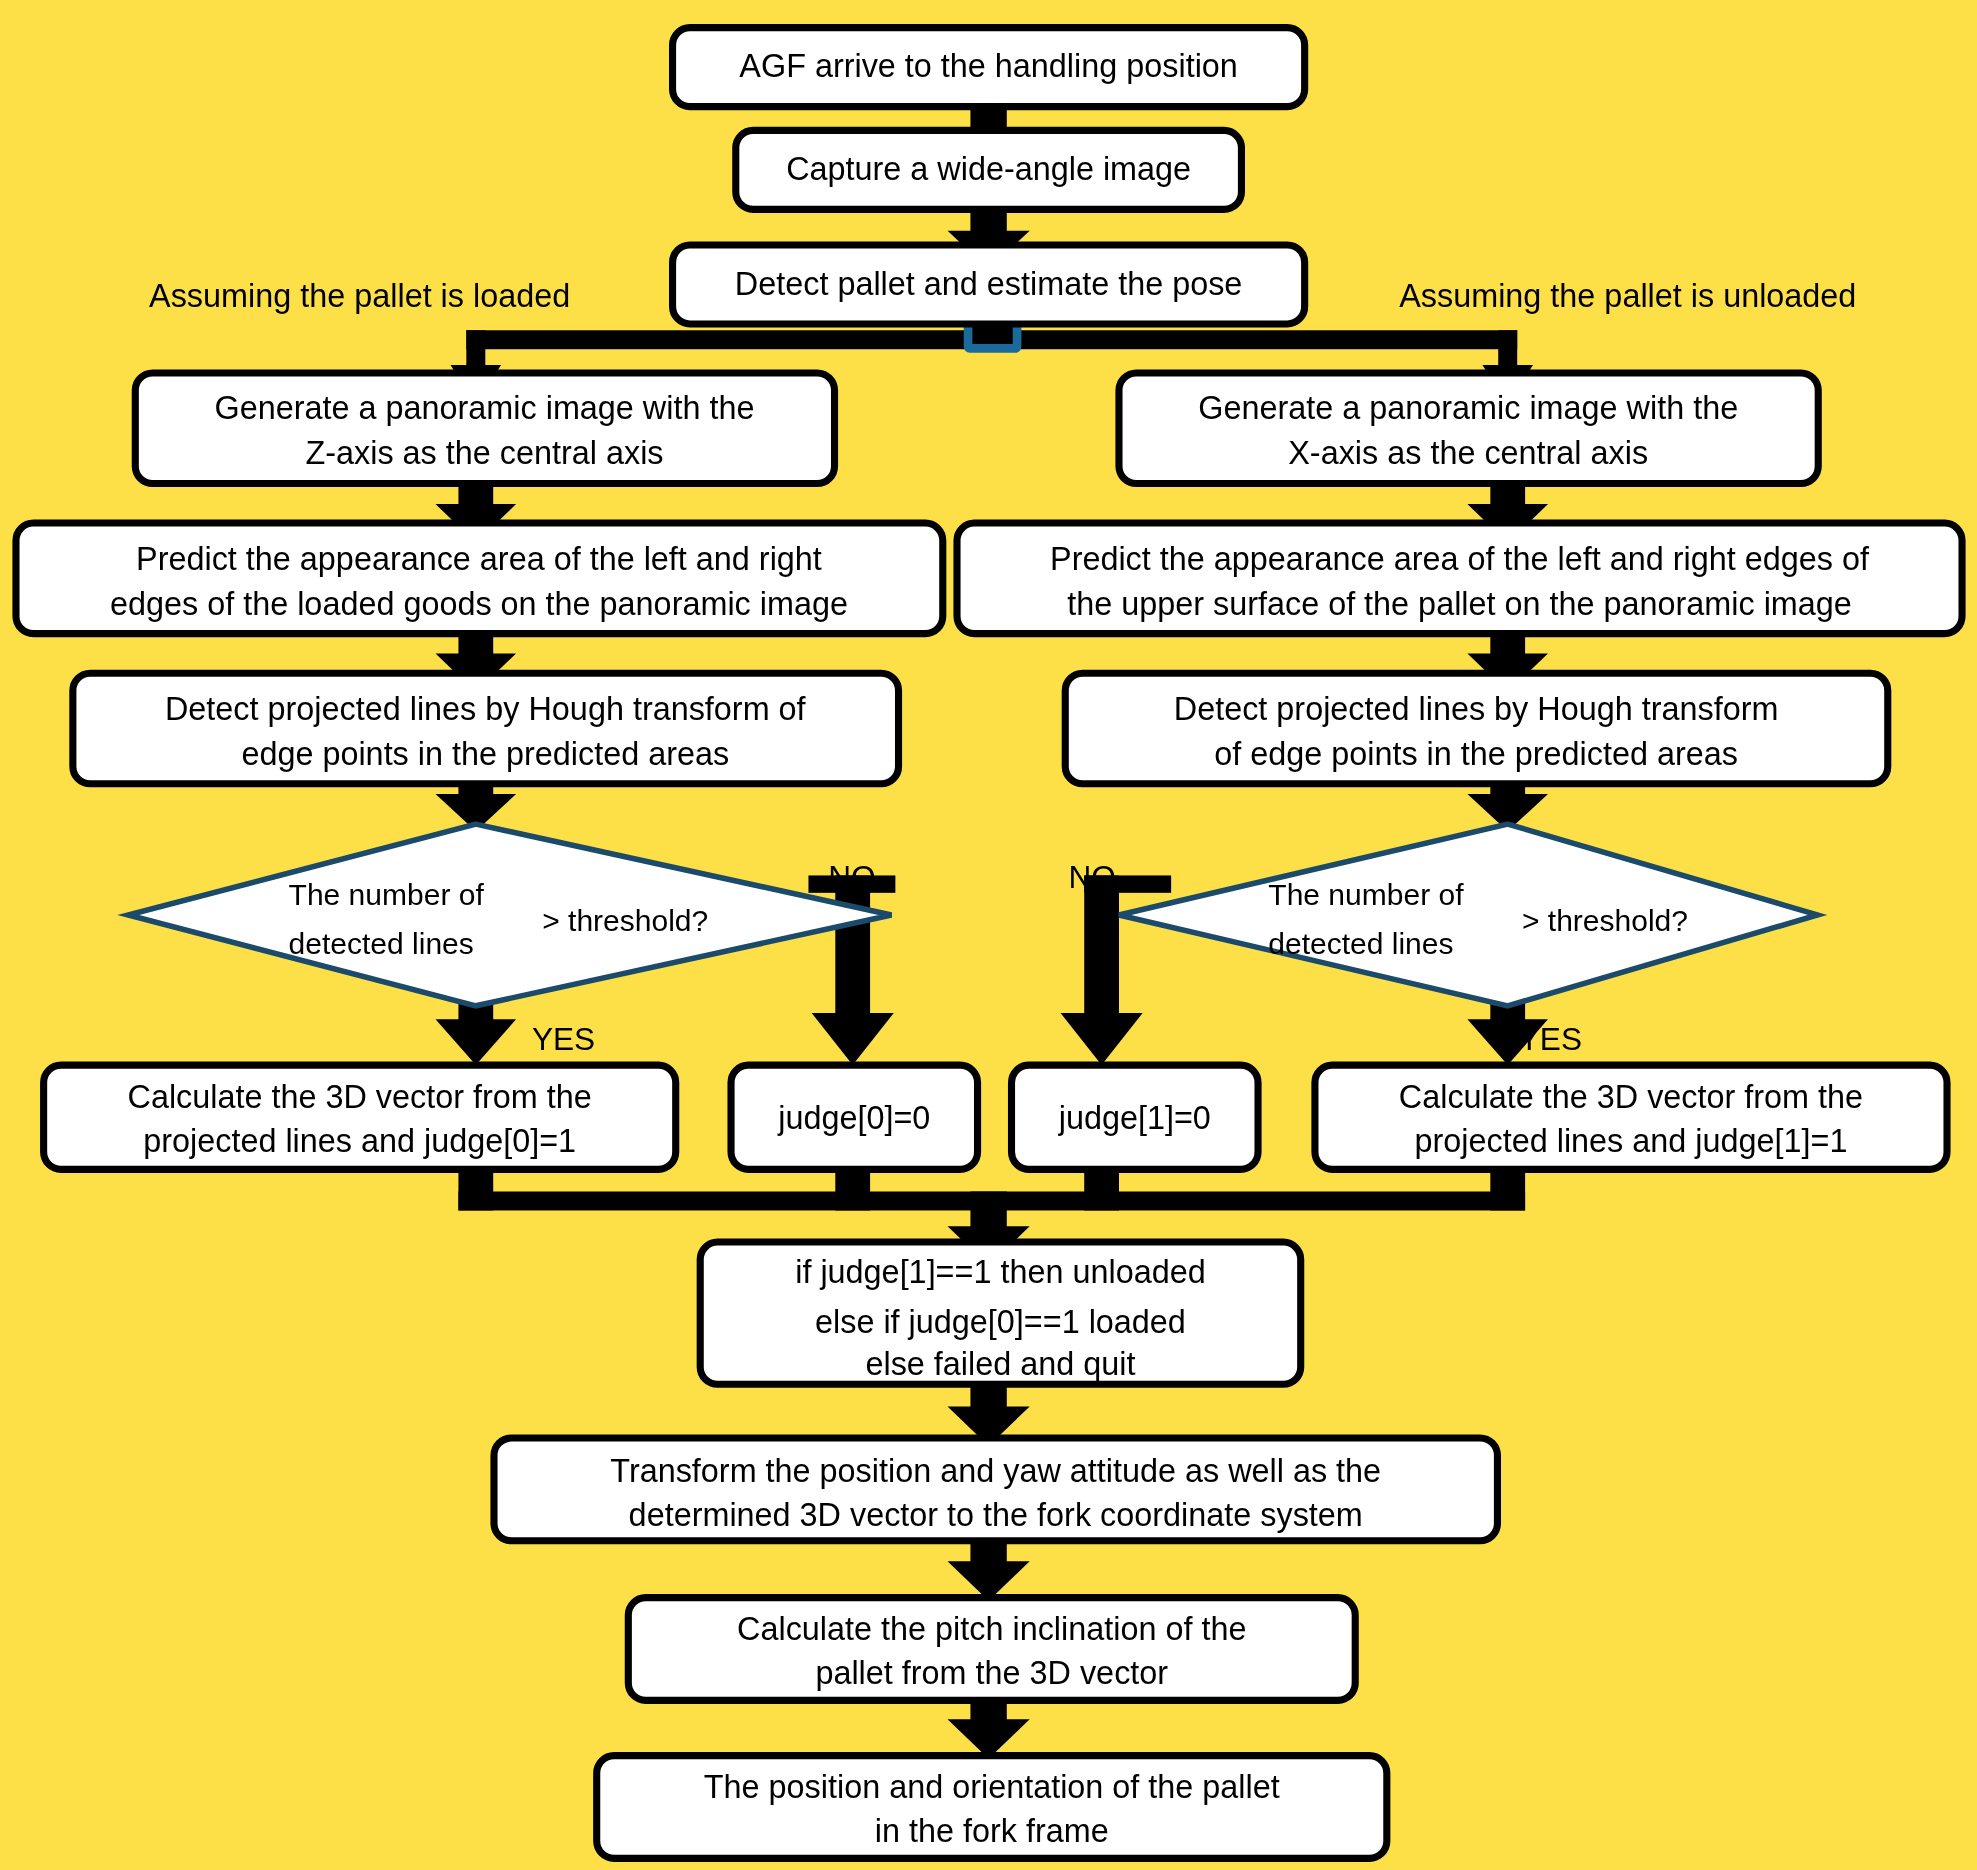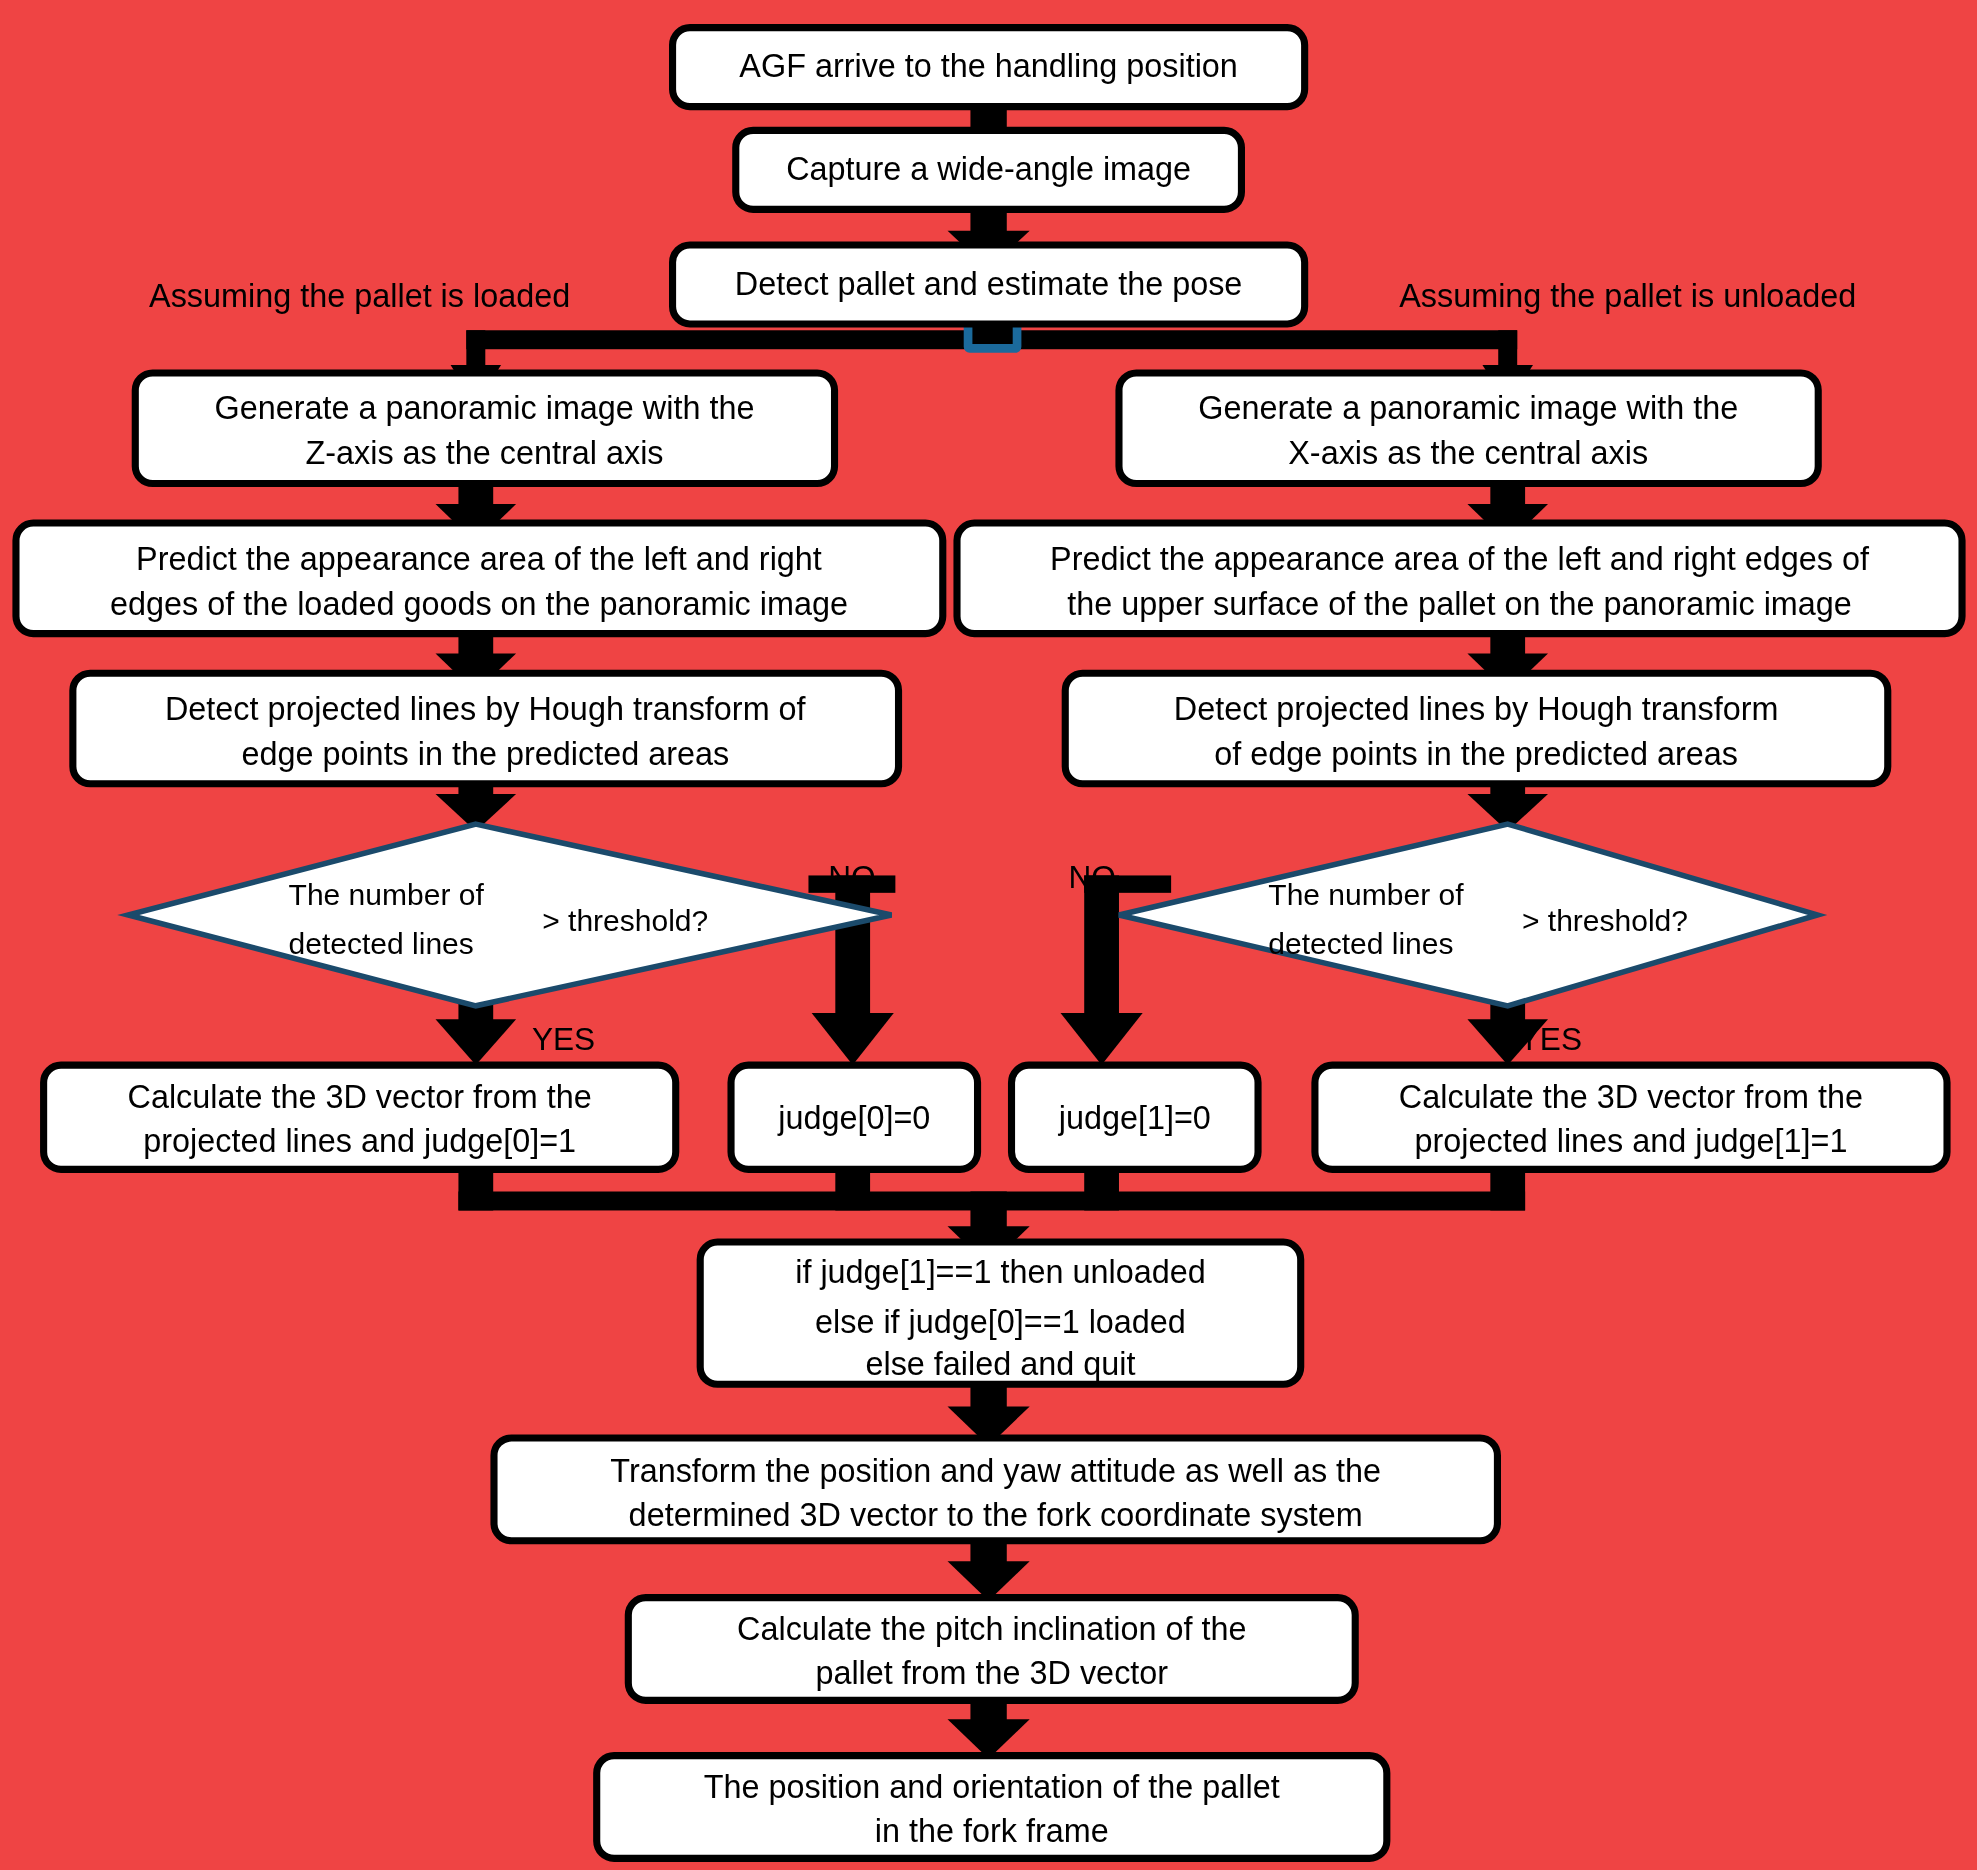--- a/index.html
+++ b/index.html
@@ -4,21 +4,21 @@
 <style>
   html, body {
     margin: 0;
     padding: 0;
     background: #ffffff;
   }
   #chart-root {
     position: relative;
     width: 1978px;
     height: 1871px;
-    background: #ef4444;
+    background: #fde047;
     font-family: "Liberation Sans", sans-serif;
   }
   svg#flow {
     display: block;
     width: 1978px;
     height: 1871px;
   }
   .node-box {
     fill: #ffffff;
     stroke: #000000;

